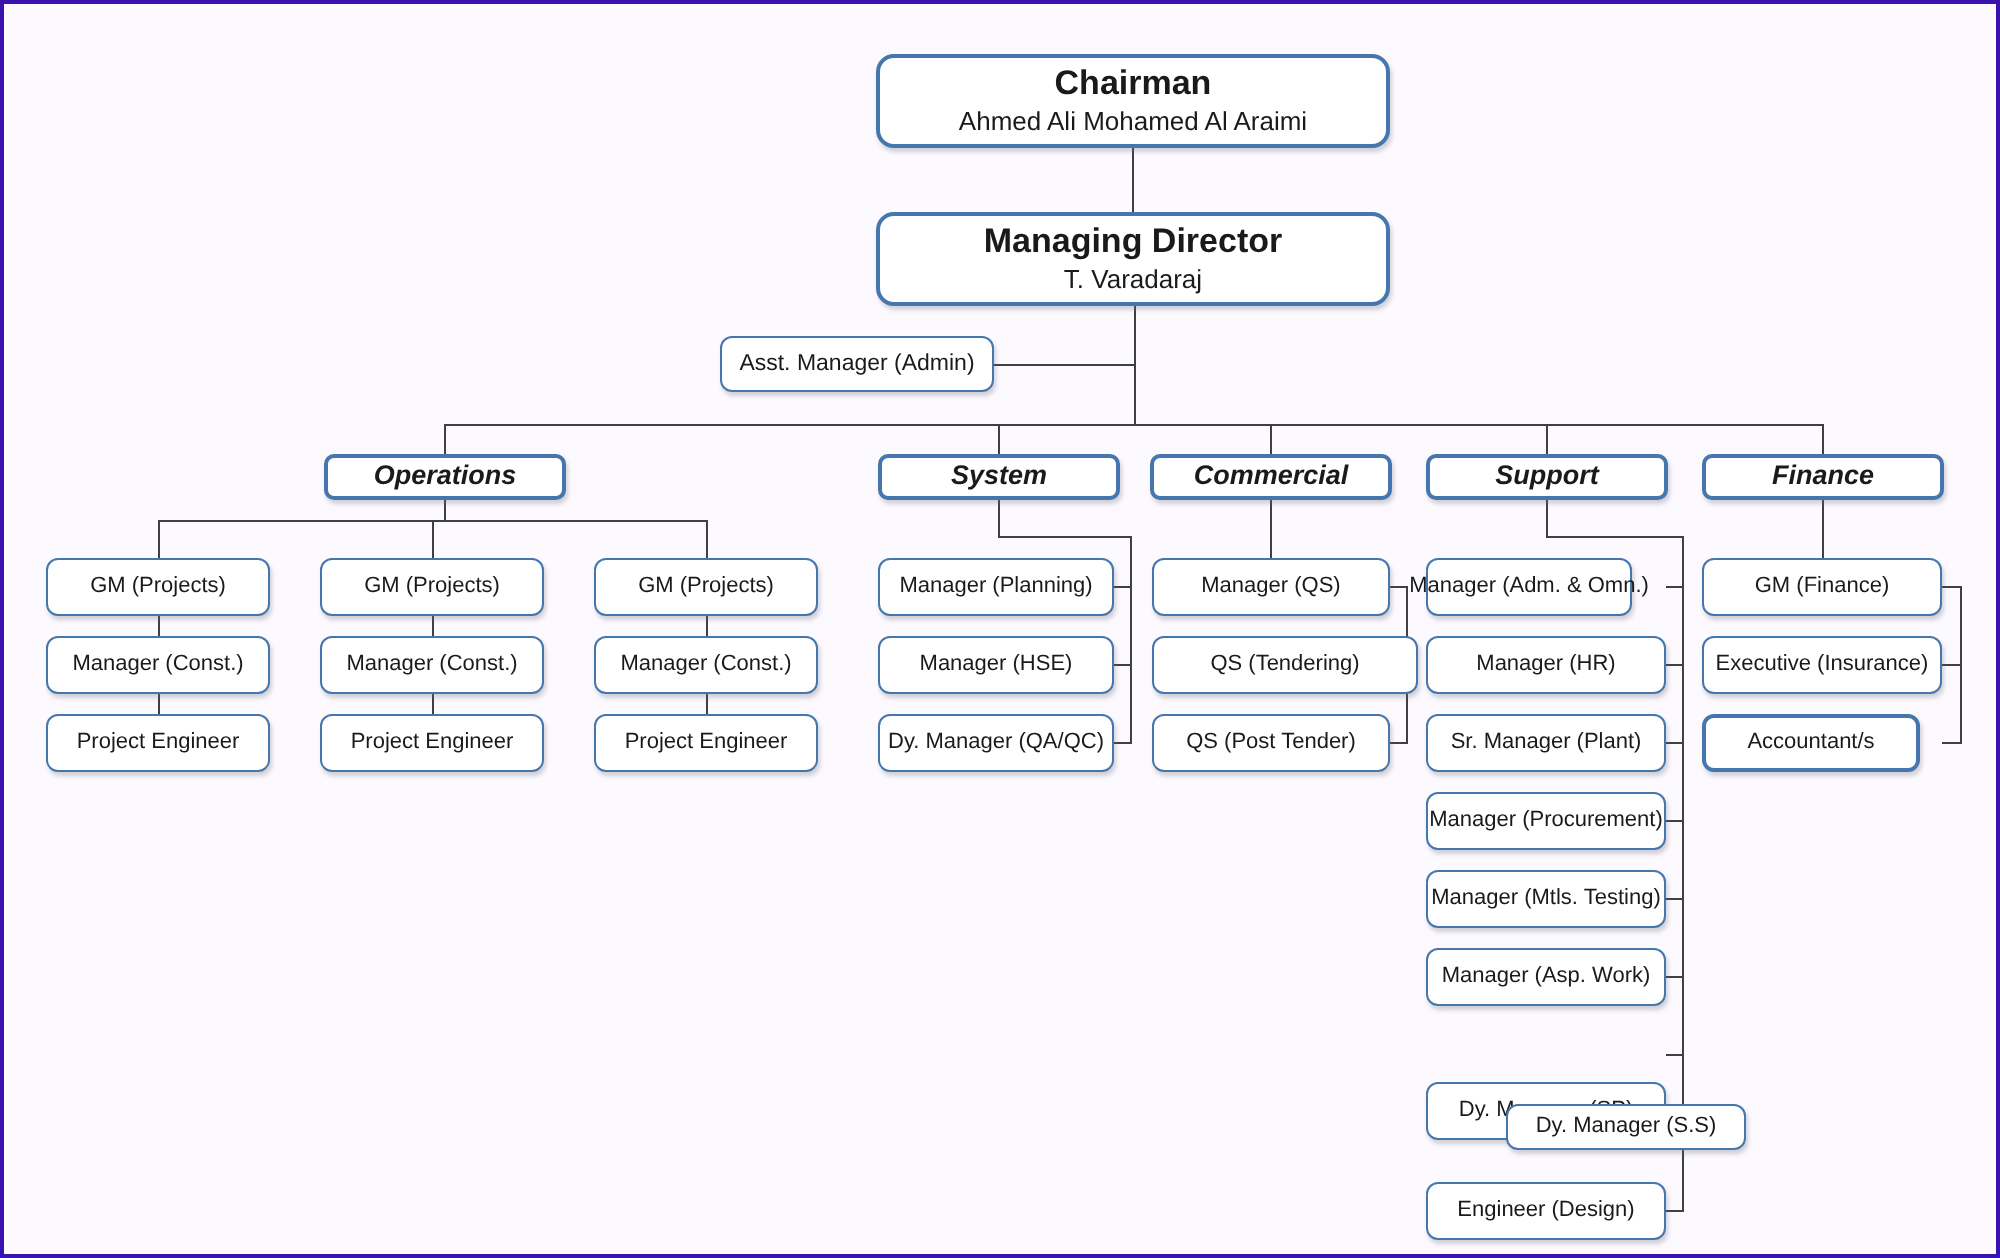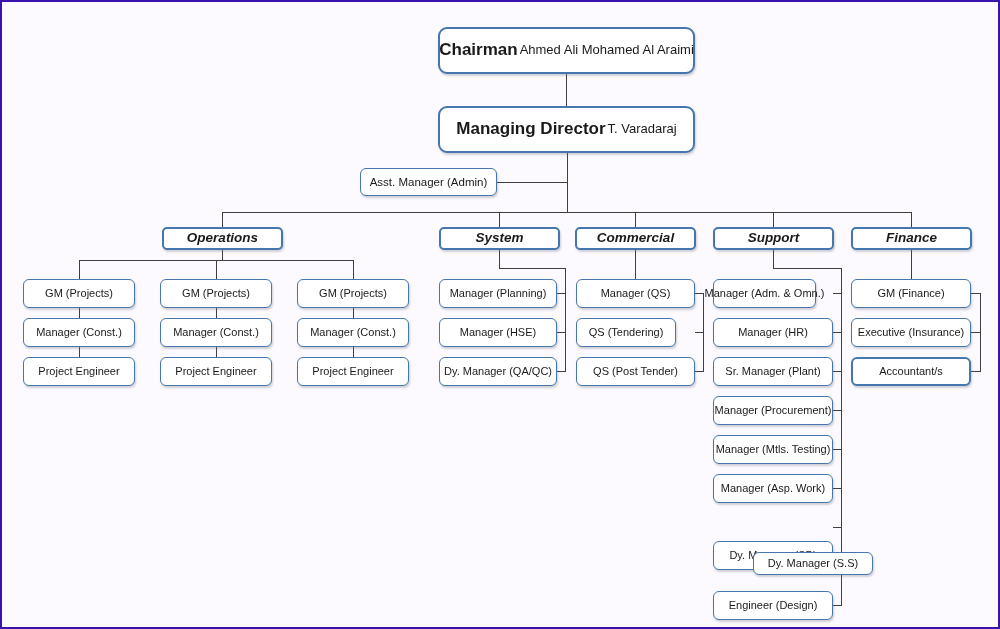--- a/index.html
+++ b/index.html
@@ -10,21 +10,21 @@
   }
   .hl,.vl{position:absolute; background:#404040; z-index:1;}
   .hl{height:1px;} .vl{width:1px;}
   .node{
     position:absolute; z-index:2; box-sizing:border-box; background:#FFFFFF;
     border:1.5px solid #4576AD; border-radius:6px;
     display:flex; align-items:center; justify-content:center; text-align:center;
     font-size:11px; line-height:1.1; white-space:nowrap;
     box-shadow:1px 2px 2px rgba(110,110,125,.30);
   }
-  .node.big{flex-direction:row; border-width:2px; border-radius:9px; gap:2px;}
+  .node.big{flex-direction:column; border-width:2px; border-radius:9px; gap:2px;}
   .big .t{font-size:17px; font-weight:bold;}
   .big .s{font-size:13px;}
   .node.hdr{font-weight:bold; font-style:italic; font-size:13.5px; border-width:2px; border-radius:5px;}
   .node.mid{font-size:11.5px;}
   .node.thick{border-width:2.5px;}
 </style>
 </head>
 <body>
 
 <div class="page">
@@ -110,30 +110,30 @@
 
   <div class="node" style="left:295px;top:277px;width:112px;height:29px">GM (Projects)</div>
   <div class="node" style="left:295px;top:316px;width:112px;height:29px">Manager (Const.)</div>
   <div class="node" style="left:295px;top:355px;width:112px;height:29px">Project Engineer</div>
 
   <div class="node" style="left:437px;top:277px;width:118px;height:29px">Manager (Planning)</div>
   <div class="node" style="left:437px;top:316px;width:118px;height:29px">Manager (HSE)</div>
   <div class="node" style="left:574px;top:277px;width:119px;height:29px">Manager (QS)</div>
 
   <div class="node" style="left:437px;top:355px;width:118px;height:29px">Dy. Manager (QA/QC)</div>
-  <div class="node" style="left:574px;top:316px;width:100px;height:29px">QS (Tendering)</div>
+  <div class="node" style="left:574px;top:316px;width:133px;height:29px">QS (Tendering)</div>
   <div class="node" style="left:574px;top:355px;width:119px;height:29px">QS (Post Tender)</div>
 
   <div class="node" style="left:711px;top:277px;width:103px;height:29px">Manager (Adm. &amp; Omn.)</div>
   <div class="node" style="left:711px;top:316px;width:120px;height:29px">Manager (HR)</div>
   <div class="node" style="left:711px;top:355px;width:120px;height:29px">Sr. Manager (Plant)</div>
   <div class="node" style="left:711px;top:394px;width:120px;height:29px">Manager (Procurement)</div>
   <div class="node" style="left:711px;top:433px;width:120px;height:29px">Manager (Mtls. Testing)</div>
   <div class="node" style="left:711px;top:472px;width:120px;height:29px">Manager (Asp. Work)</div>
   <div class="node" style="left:711px;top:539px;width:120px;height:29px">Dy. Manager (SP)</div>
   <div class="node" style="left:751px;top:550px;width:120px;height:23px">Dy. Manager (S.S)</div>
   <div class="node" style="left:711px;top:589px;width:120px;height:29px">Engineer (Design)</div>
 
   <div class="node" style="left:849px;top:277px;width:120px;height:29px">GM (Finance)</div>
   <div class="node" style="left:849px;top:316px;width:120px;height:29px">Executive (Insurance)</div>
-  <div class="node thick" style="left:849px;top:355px;width:120px;height:29px">Accountant/s</div>
+  <div class="node thick" style="left:849px;top:355px;width:109px;height:29px">Accountant/s</div>
 
 </div>
 
 </body></html>

